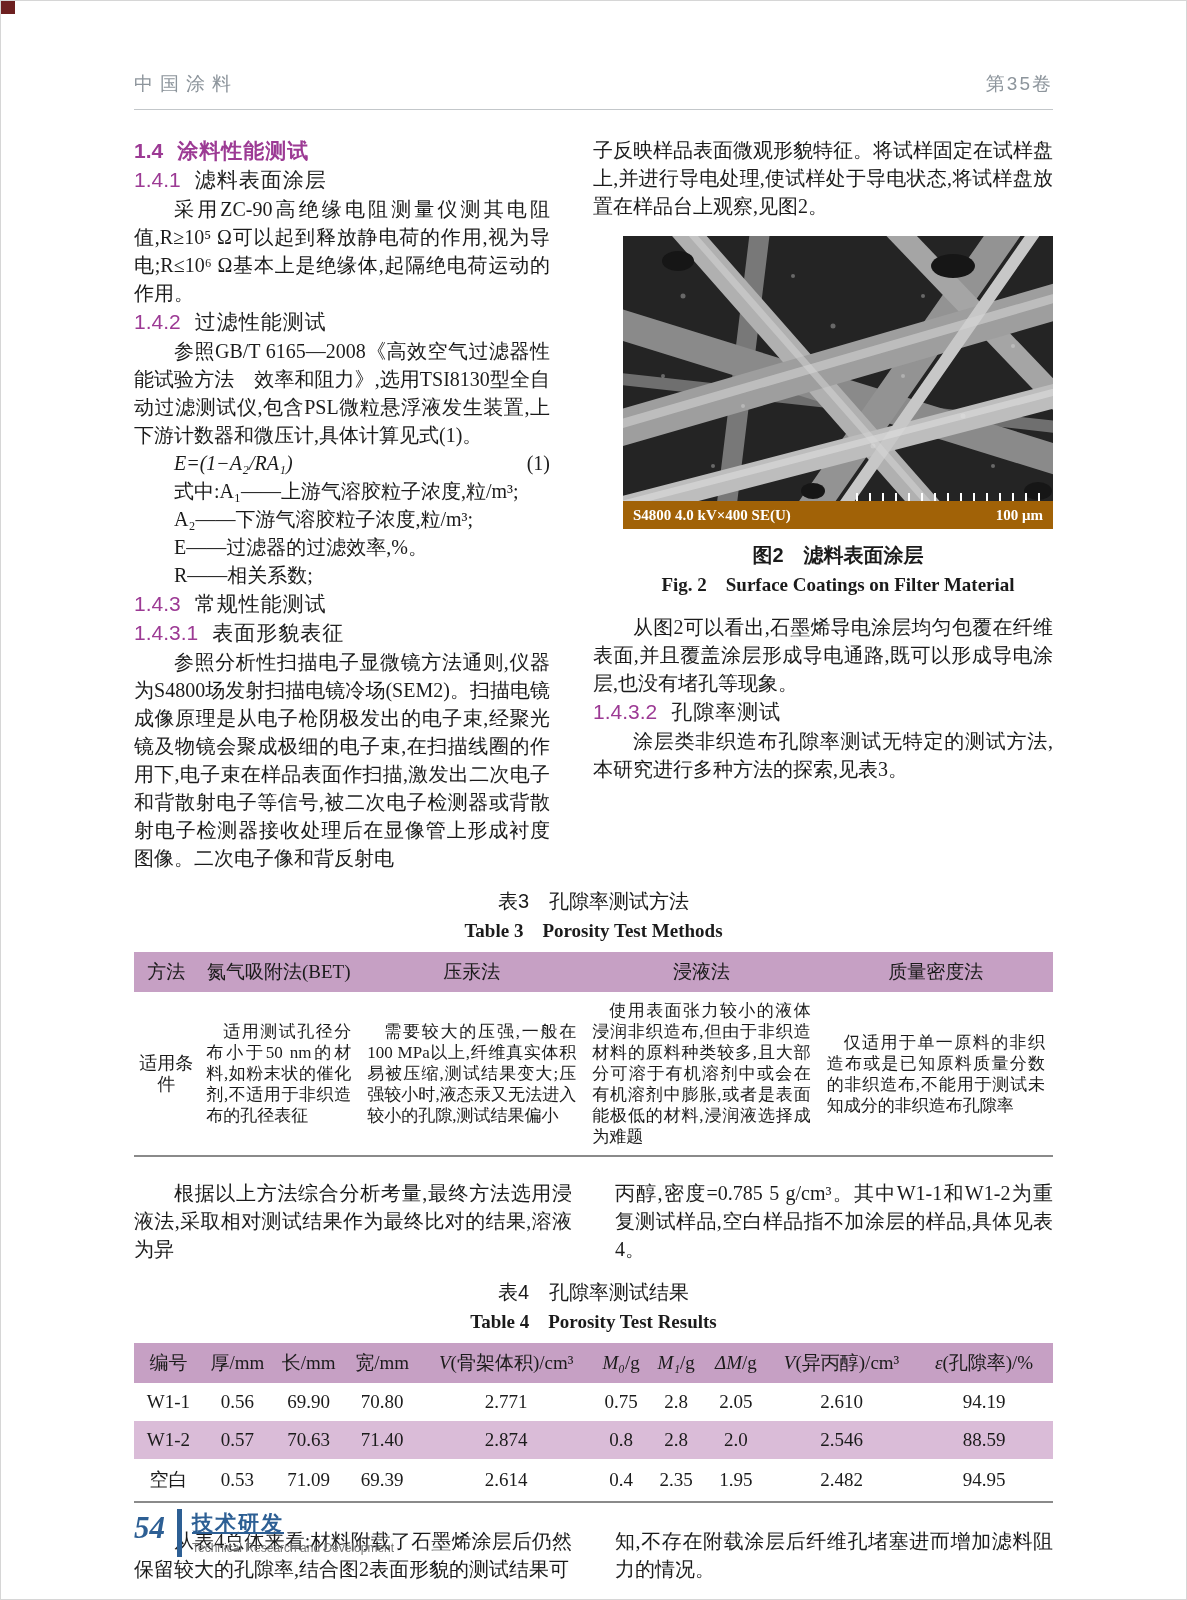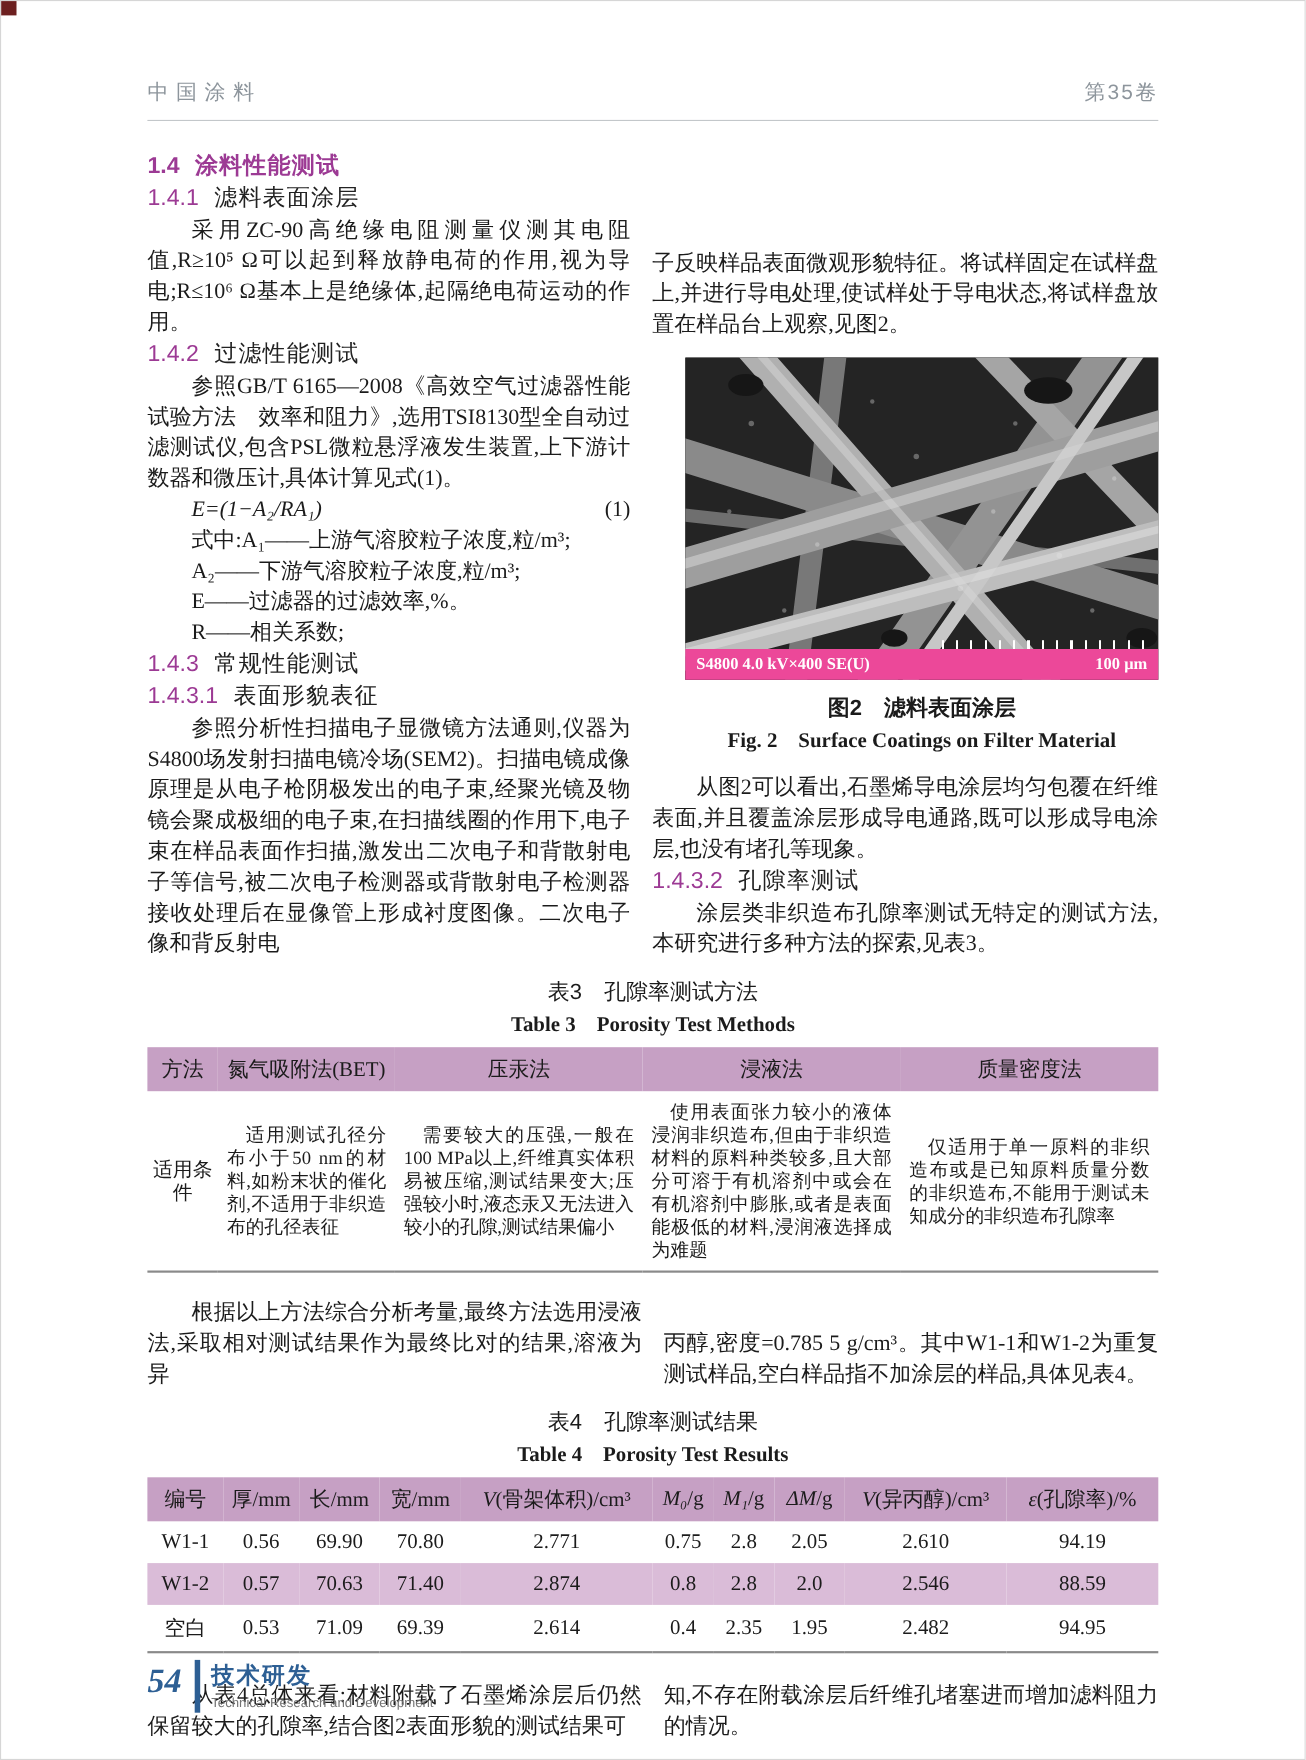--- a/index.html
+++ b/index.html
@@ -14,37 +14,37 @@
   
   .page-header{
     display:flex;justify-content:space-between;align-items:flex-end;
     padding-top:70px;padding-bottom:12px;border-bottom:1px solid #c3c7ca;
     font-family:"Liberation Sans","DejaVu Sans",sans-serif;
     font-size:19px;color:#8d959c;
   }
   .page-header .jname{letter-spacing:7px;}
   .page-header .vol{letter-spacing:2px;}
   
-  .cols{display:flex;gap:20px;margin-top:26px;align-items:flex-end;}
+  .cols{display:flex;gap:43px;margin-top:26px;}
   .col{flex:1 1 0;font-size:20px;line-height:28px;text-align:justify;}
   p.body{margin:0;text-indent:2em;}
   .heading{display:flex;align-items:baseline;margin:1px 0;
     font-family:"Liberation Sans","DejaVu Sans",sans-serif;}
   .heading .num{color:#9c3a94;margin-right:14px;font-size:21px;}
   .heading.lvl1 .num,.heading.lvl1 .ttl{font-weight:bold;color:#9c3a94;}
   .heading .ttl{color:#222;font-size:21px;letter-spacing:1px;}
   .formula-line{display:flex;justify-content:space-between;margin-left:2em;}
   .formula-line .expr{font-style:italic;}
   .where-line{margin:0 0 0 2em;text-indent:0;}
   
   .sem-figure{margin:16px 0 6px 30px;}
   .sem-box{position:relative;width:430px;height:293px;background:#222;}
   .sem-box svg{display:block;}
   .sem-bar{
-    position:absolute;left:0;bottom:0;width:100%;height:28px;background:#ec4899;
+    position:absolute;left:0;bottom:0;width:100%;height:28px;background:#a16207;
     display:flex;justify-content:space-between;align-items:center;box-sizing:border-box;
     padding:0 10px;color:#fff;font-weight:bold;font-size:15px;
   }
   .sem-ruler{
     position:absolute;right:12px;bottom:28px;width:185px;height:8px;
     background:repeating-linear-gradient(90deg,#ffffff 0 2px,rgba(0,0,0,0) 2px 13px);
   }
   .fig-caption-zh{margin-top:12px;text-align:center;font-family:"Liberation Sans","DejaVu Sans",sans-serif;font-weight:bold;font-size:20px;}
   .fig-caption-en{text-align:center;font-weight:bold;font-size:19px;margin-top:2px;}
   
@@ -63,21 +63,21 @@
   .tbl4 th .em,.tbl3 th .em{font-style:italic;}
   .tbl4 col.c0{width:7.5%;}.tbl4 col.c1{width:7.5%;}.tbl4 col.c2{width:8%;}.tbl4 col.c3{width:8%;}
   .tbl4 col.c4{width:19%;}.tbl4 col.c5{width:6%;}.tbl4 col.c6{width:6%;}.tbl4 col.c7{width:7%;}
   .tbl4 col.c8{width:16%;}.tbl4 col.c9{width:15%;}
   .cols.mid{margin-top:22px;}
   .cols.bottom{margin-top:24px;}
   
   .page-footer{position:absolute;left:133px;bottom:42px;display:flex;align-items:stretch;}
   .page-footer .pno{font-size:31px;font-weight:bold;font-style:italic;color:#2d5f94;align-self:flex-end;line-height:1;padding-bottom:14px;}
   .page-footer .vbar{width:5px;background:#2d5f94;margin:0 10px 0 12px;height:48px;}
-  .page-footer .sec-zh{font-family:"Liberation Sans","DejaVu Sans",sans-serif;font-weight:bold;font-size:21px;color:#2d5f94;letter-spacing:2px;}
+  .page-footer .sec-zh{font-family:"Liberation Sans","DejaVu Sans",sans-serif;font-weight:bold;font-size:21px;color:#2d5f94;letter-spacing:2px;text-decoration:underline;}
   .page-footer .sec-en{font-family:"Liberation Sans","DejaVu Sans",sans-serif;font-size:12px;color:#737373;margin-top:4px;}
 </style>
 </head>
 <body>
 
 <div class="page">
   <div class="corner-mark"></div>
   <div class="content">
 
     <div class="page-header">

